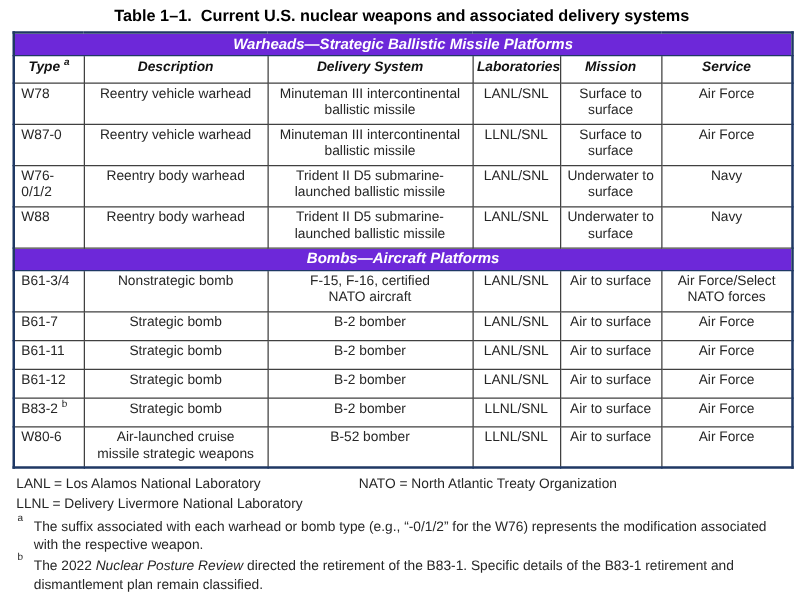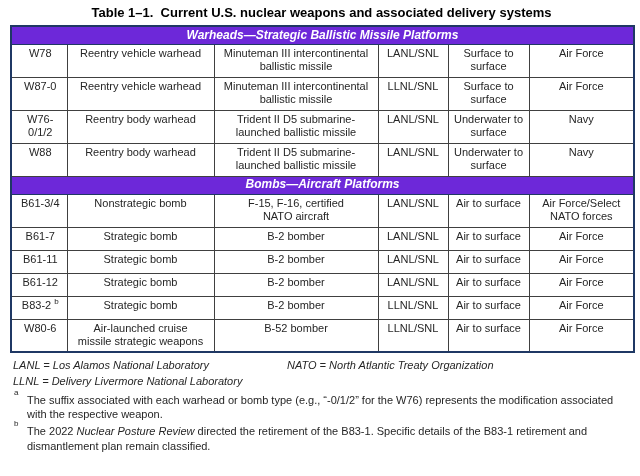--- a/index.html
+++ b/index.html
@@ -55,30 +55,29 @@
     border: 1px solid #1F3864;
     color: #ffffff;
     font-style: italic;
     font-weight: bold;
     font-size: 12px;
     line-height: 1.1;
     vertical-align: middle;
     white-space: normal;
     padding: 1px 2px;
   }
-  td.c-type { text-align: center; padding-left: 5px; white-space: normal; }
+  td.c-type { text-align: left; padding-left: 5px; white-space: normal; }
   sup { font-size: 8px; line-height: 0; }
 
   .legend {
     display: grid;
     grid-template-columns: 274px auto;
     margin: 5px 0 3px 3px;
     font-size: 11px;
     line-height: 1.45;
-    font-style: italic;
   }
   .footnote {
     position: relative;
     padding-left: 17px;
     font-size: 11px;
     line-height: 1.3;
     margin-top: 3px;
     color: #262626;
   }
   .footnote .fn-marker {
@@ -104,20 +103,28 @@
         <col class="c4">
         <col class="c5">
         <col class="c6">
     </colgroup>
 
     <tbody>
         <tr class="band-row">
       <td class="band" colspan="6">Warheads—Strategic Ballistic Missile Platforms</td>
     </tr>
 
+    <tr class="hdr">
+      <th><span>Type</span> <sup>a</sup></th>
+      <th>Description</th>
+      <th>Delivery System</th>
+      <th>Laboratories</th>
+      <th>Mission</th>
+      <th>Service</th>
+    </tr>
 
     <tr class="r2">
       <td class="c-type"><span>W78</span></td>
       <td>Reentry vehicle warhead</td>
       <td>Minuteman III intercontinental
 ballistic missile</td>
       <td>LANL/SNL</td>
       <td>Surface to
 surface</td>
       <td>Air Force</td>

